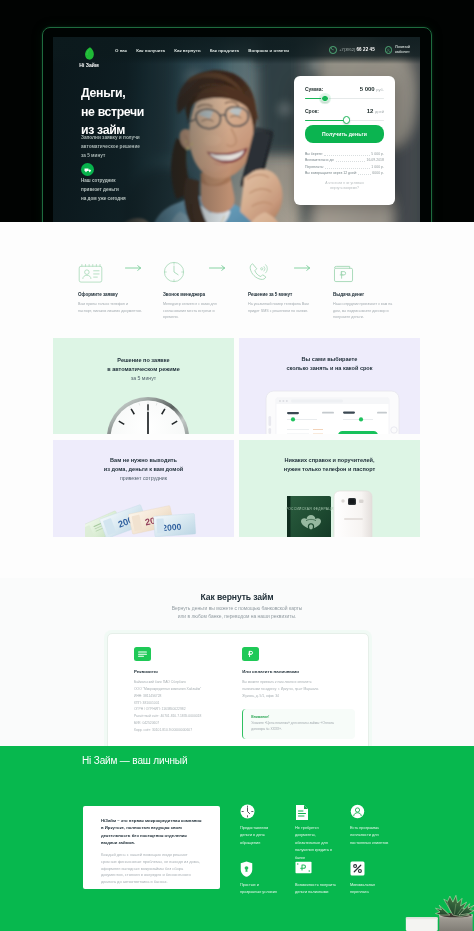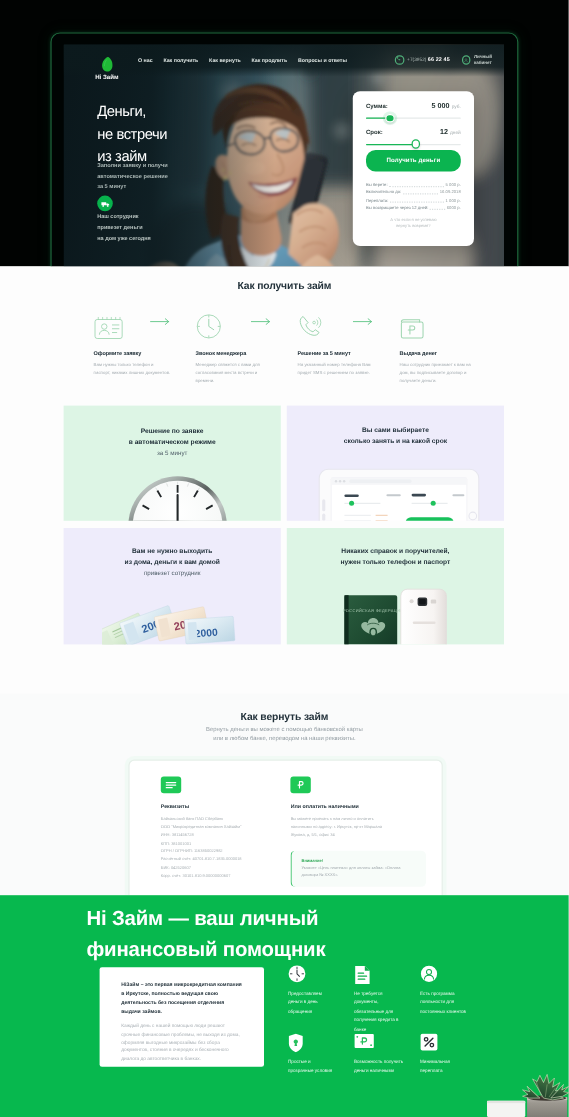--- a/index.html
+++ b/index.html
@@ -23,21 +23,21 @@
  .logo-text{font-size:5.1px;font-weight:bold;color:#fff;letter-spacing:0;margin-top:1.5px;text-align:center}
  .nav{position:absolute;left:62px;top:11px;display:flex;gap:9px;align-items:center}
  .nav a{font-size:4.4px;color:#dde5e2;text-decoration:none;white-space:nowrap;font-weight:bold}
  .hdr-right{position:absolute;right:10px;top:8px;display:flex;gap:10px;align-items:center}
  .phone-wrap{display:flex;align-items:center;gap:2.5px}
  .circ{width:7.6px;height:7.6px;border-radius:50%;border:.5px solid #4fae79;display:flex;align-items:center;justify-content:center;flex:0 0 auto}
  .phone-num{font-size:4px;color:#aab5b2;white-space:nowrap}
  .phone-num b{color:#fff;font-size:4.5px;letter-spacing:.1px}
  .lk{font-size:3.8px;color:#c2ccc9;line-height:1.3;white-space:nowrap;font-weight:bold}
 
- .hero-title{position:absolute;left:28px;top:47px;font-size:12.3px;font-weight:normal;color:#fff;line-height:1.52;letter-spacing:-.35px}
+ .hero-title{position:absolute;left:28px;top:47px;font-size:12.3px;font-weight:bold;color:#fff;line-height:1.52;letter-spacing:-.35px}
  .hero-sub{position:absolute;left:28px;top:97px;font-size:4.7px;color:#a9b6b4;line-height:1.9;font-weight:bold}
  .hero-badge{position:absolute;left:28px;top:126px;width:13px;height:13px;border-radius:50%;background:#07b24c;display:flex;align-items:center;justify-content:center}
  .hero-note{position:absolute;left:28px;top:139px;font-size:4.6px;color:#b6c1be;line-height:2.0;font-weight:bold}
 
  
  .calc{position:absolute;left:241px;top:39px;width:101px;height:129px;background:#fff;border-radius:6px;padding:10px 11px 7px;box-shadow:0 5px 16px rgba(0,0,0,.22)}
  .calc-row{display:flex;justify-content:space-between;align-items:baseline;height:6px}
  .calc-lbl{font-size:5px;font-weight:bold;color:#1c2b2a}
  .calc-val{font-size:6px;font-weight:bold;color:#1c2b2a}
  .calc-val span.u{font-size:4px;font-weight:normal;color:#a6aeb0}
@@ -81,21 +81,21 @@
  .warn span{max-width:none}
  .ret-ico{width:17px;height:14px;border-radius:2.5px;background:#1fc957;display:flex;align-items:center;justify-content:center;margin-bottom:8px}
  .ret-h{font-size:4.4px;font-weight:bold;color:#22313a;margin-bottom:5px}
  .ret-p{font-size:3.35px;color:#a9b0b4;line-height:2.05}
  .warn{margin-top:9px;width:113px;background:#f7fcf9;border-left:1.5px solid #2fc061;border-radius:4px;padding:6px 8px 7px}
  .warn b{display:block;font-size:3.4px;color:#2fa857;margin-bottom:2.5px}
  .warn span{font-size:3.3px;color:#a0a8ad;line-height:1.72;display:block}
 
  
  .sec-green{position:absolute;left:0;top:746px;width:474px;height:185px;background:#07b84e;overflow:hidden}
- .g-title{position:absolute;left:72px;top:7px;font-size:17px;font-weight:bold;color:#fff;line-height:1.5;letter-spacing:-.15px}
+ .g-title{position:absolute;left:82px;top:7px;font-size:10px;font-weight:normal;color:#fff;line-height:1.5;letter-spacing:-.15px}
  .g-card{position:absolute;left:83px;top:60px;width:137px;height:83px;background:#fff;border-radius:2px;padding:11px 18px}
  .g-card p.b{font-size:4.25px;font-weight:bold;color:#22313a;line-height:1.72;margin-bottom:6px}
  .g-card p.n{font-size:4.0px;color:#a9b0b5;line-height:1.68}
  .benefits{position:absolute;left:240px;top:58px;width:195px;display:flex;flex-wrap:wrap;align-content:flex-start}
  .ben{width:41px;margin-right:14px;height:57px}
  .ben-ico{height:19px;display:flex;align-items:flex-start}
  .ben-t{font-size:3.85px;color:#e6f8ec;line-height:1.92;margin-top:2px}
  .plant{position:absolute;right:-2px;bottom:0;width:72px;height:41px}
 </style>
 </head>
@@ -363,21 +363,20 @@
                 <span class="v">6000 р.</span>
               </div>
             </div>
     <div class="calc-link"><span>А что если я не успеваю</span><br><span>вернуть вовремя?</span></div>
    </div>
   </div>
  </div>
 </div>
 
 <div class="sec-how">
-  <div class="sec-title" style="margin-top:11px">Как получить займ</div>
   <div class="steps">
     <div class="step">
       <div class="step-ico">
         <svg width="25" height="19" viewBox="0 0 54 42">
           <rect x="2" y="5" width="50" height="35" rx="4" fill="none" stroke="#9ed5b0" stroke-width="1.6"></rect>
           <path d="M8 5V1M16 5V1M24 5V1M32 5V1M40 5V1M48 5V1" stroke="#9ed5b0" stroke-width="1.4" stroke-linecap="round"></path>
           <circle cx="19" cy="18" r="5" fill="none" stroke="#9ed5b0" stroke-width="1.6"></circle>
           <path d="M10 33c0-5 4-8 9-8s9 3 9 8" fill="none" stroke="#9ed5b0" stroke-width="1.6"></path>
           <path d="M34 15h12M34 22h12M34 29h8" stroke="#9ed5b0" stroke-width="1.6" stroke-linecap="round"></path>
         </svg>
@@ -643,21 +642,21 @@
       <div class="warn">
         <b>Внимание!</b>
         <span>Укажите «Цель платежа» для оплаты займа: «Оплата договора № XXXX».</span>
       </div>
     </div>
   </div>
 </div>
 
 <div class="sec-green">
   <div class="g-title">
-    <span>Hi Займ — ваш личный</span><br><span>финансовый помощник</span>
+    <span>Hi Займ — ваш личный</span><br>
   </div>
   <div class="g-card">
     <p class="b">HiЗайм – это первая микрокредитная компания в Иркутске, полностью ведущая свою деятельность без посещения отделения выдачи займов.</p>
     <p class="n">Каждый день с нашей помощью люди решают срочные финансовые проблемы, не выходя из дома, оформляя выгодные микрозаймы без сбора документов, стояния в очередях и бесконечного диалога до автоответчика в банках.</p>
   </div>
   <div class="benefits">
     <div class="ben">
       <div class="ben-ico">
         <svg width="15" height="15" viewBox="0 0 30 30">
           <circle cx="15" cy="15" r="14" fill="#fff"></circle>

